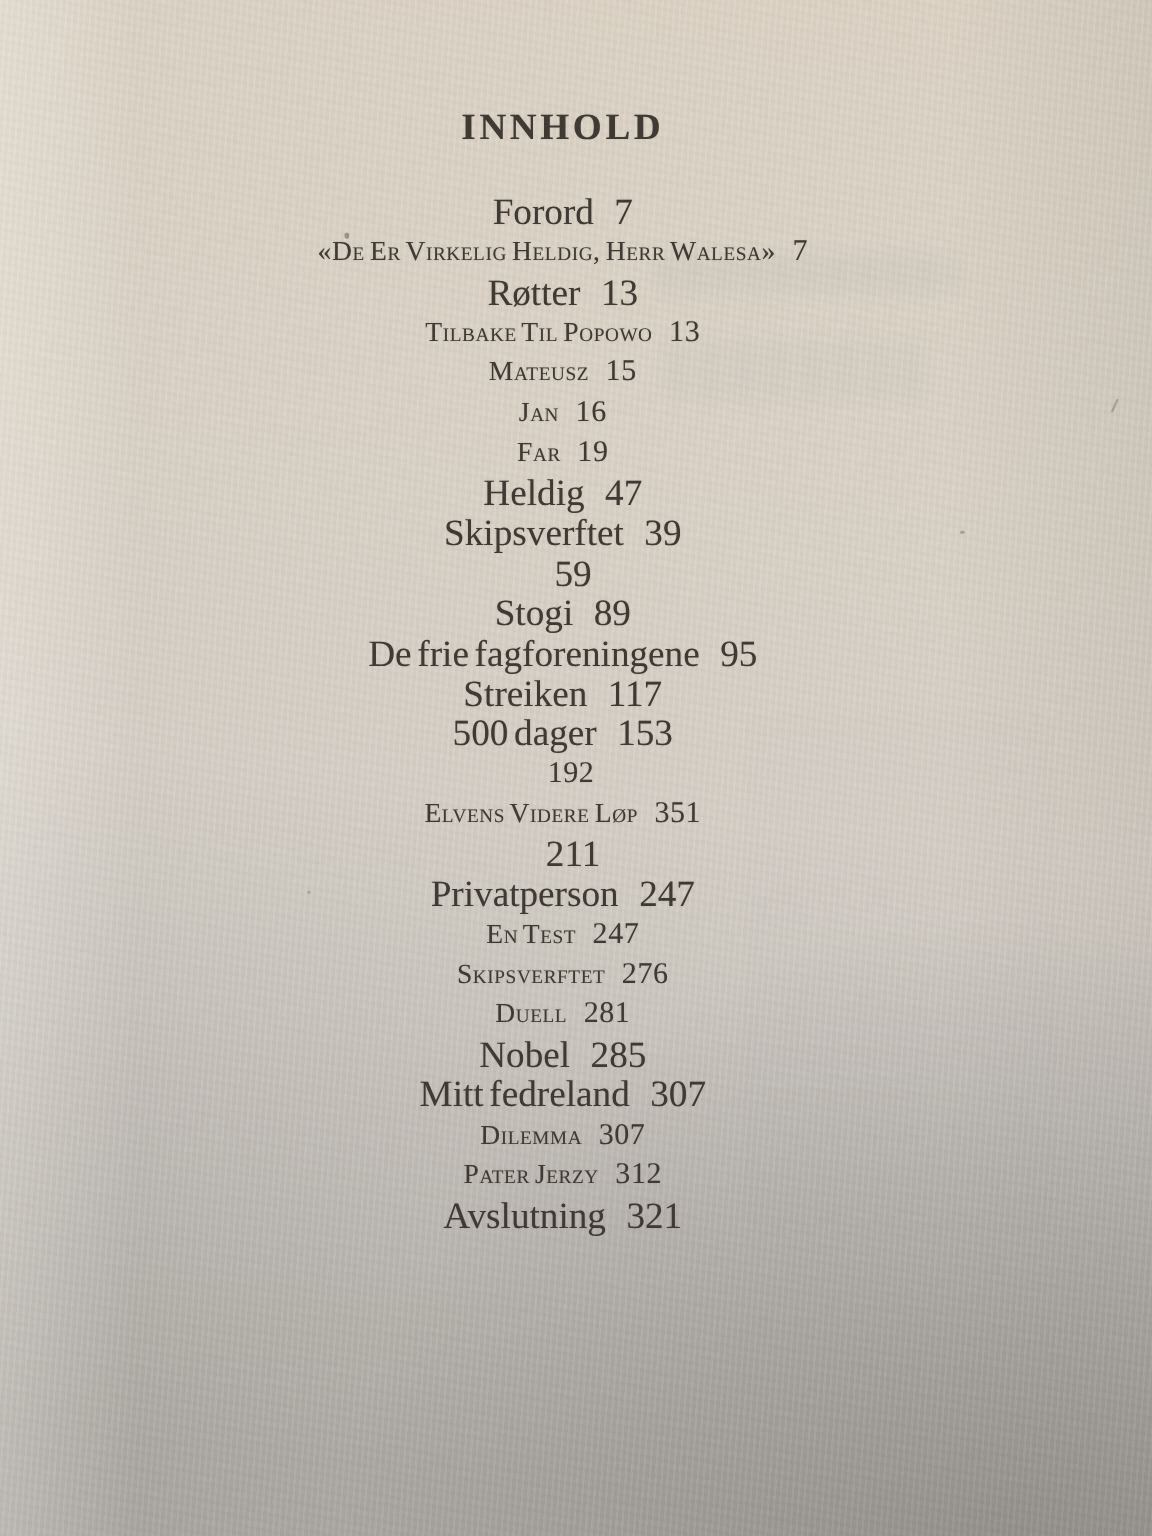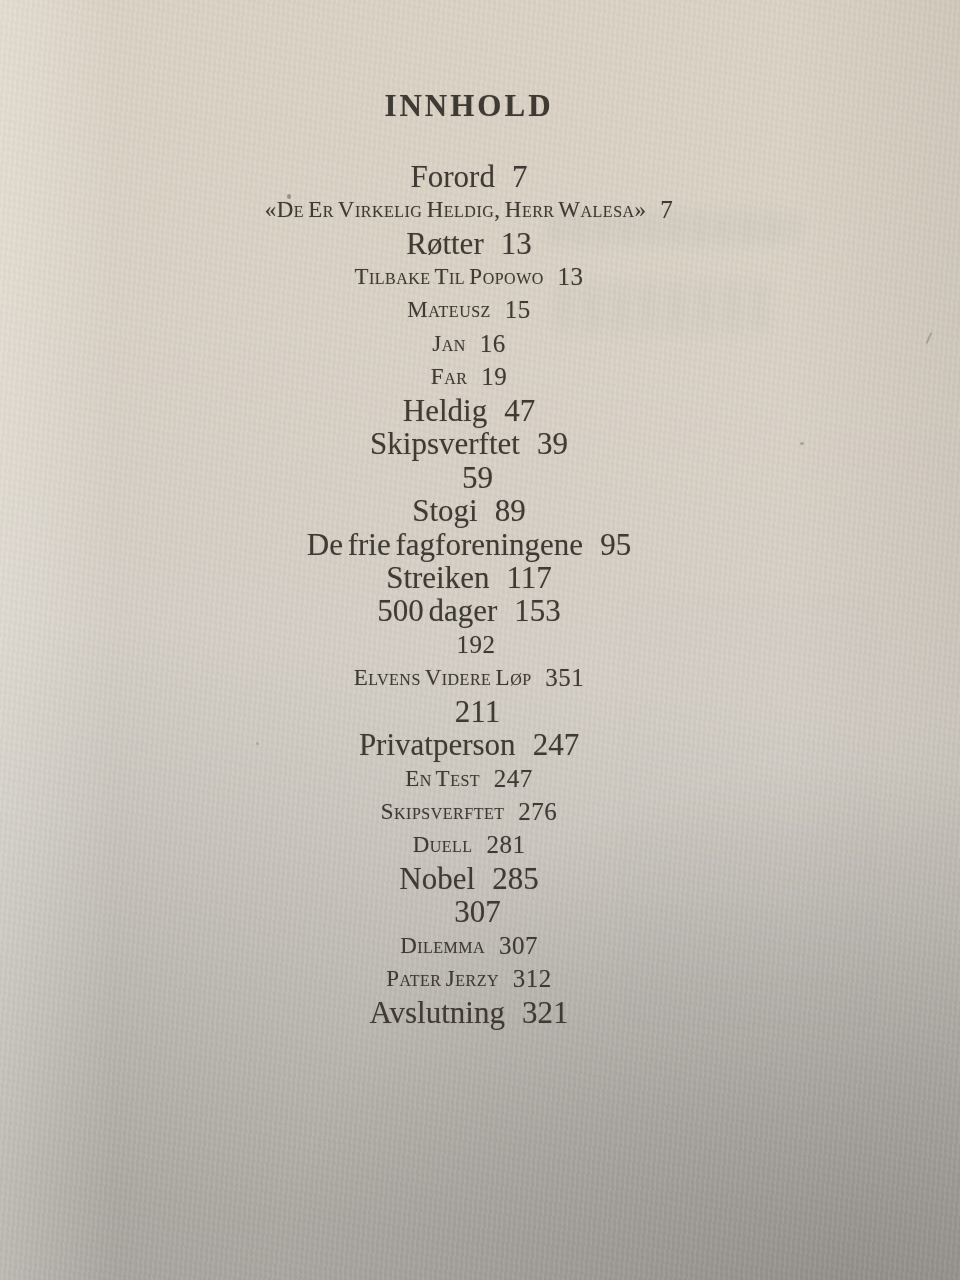--- a/index.html
+++ b/index.html
@@ -228,20 +228,21 @@
         </div>
         <div class="toc-row section">
           <span class="toc-title">Duell</span>
           <span class="toc-page">281</span>
         </div>
         <div class="toc-row chapter">
           <span class="toc-title">Nobel</span>
           <span class="toc-page">285</span>
         </div>
         <div class="toc-row chapter">
+          <span class="toc-title">Mitt fedreland</span>
           <span class="toc-page">307</span>
         </div>
         <div class="toc-row section">
           <span class="toc-title">Dilemma</span>
           <span class="toc-page">307</span>
         </div>
         <div class="toc-row section">
           <span class="toc-title">Pater Jerzy</span>
           <span class="toc-page">312</span>
         </div>

